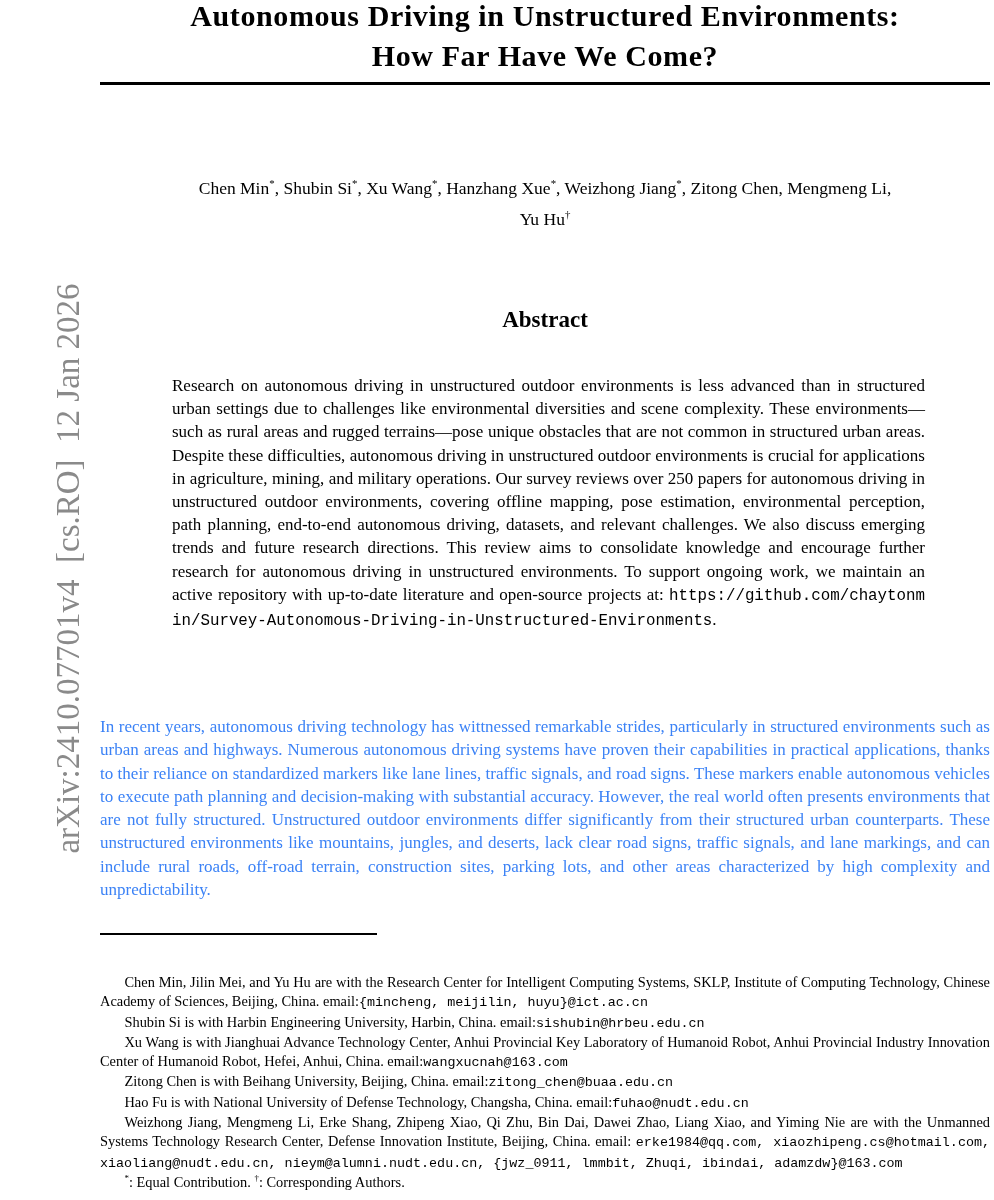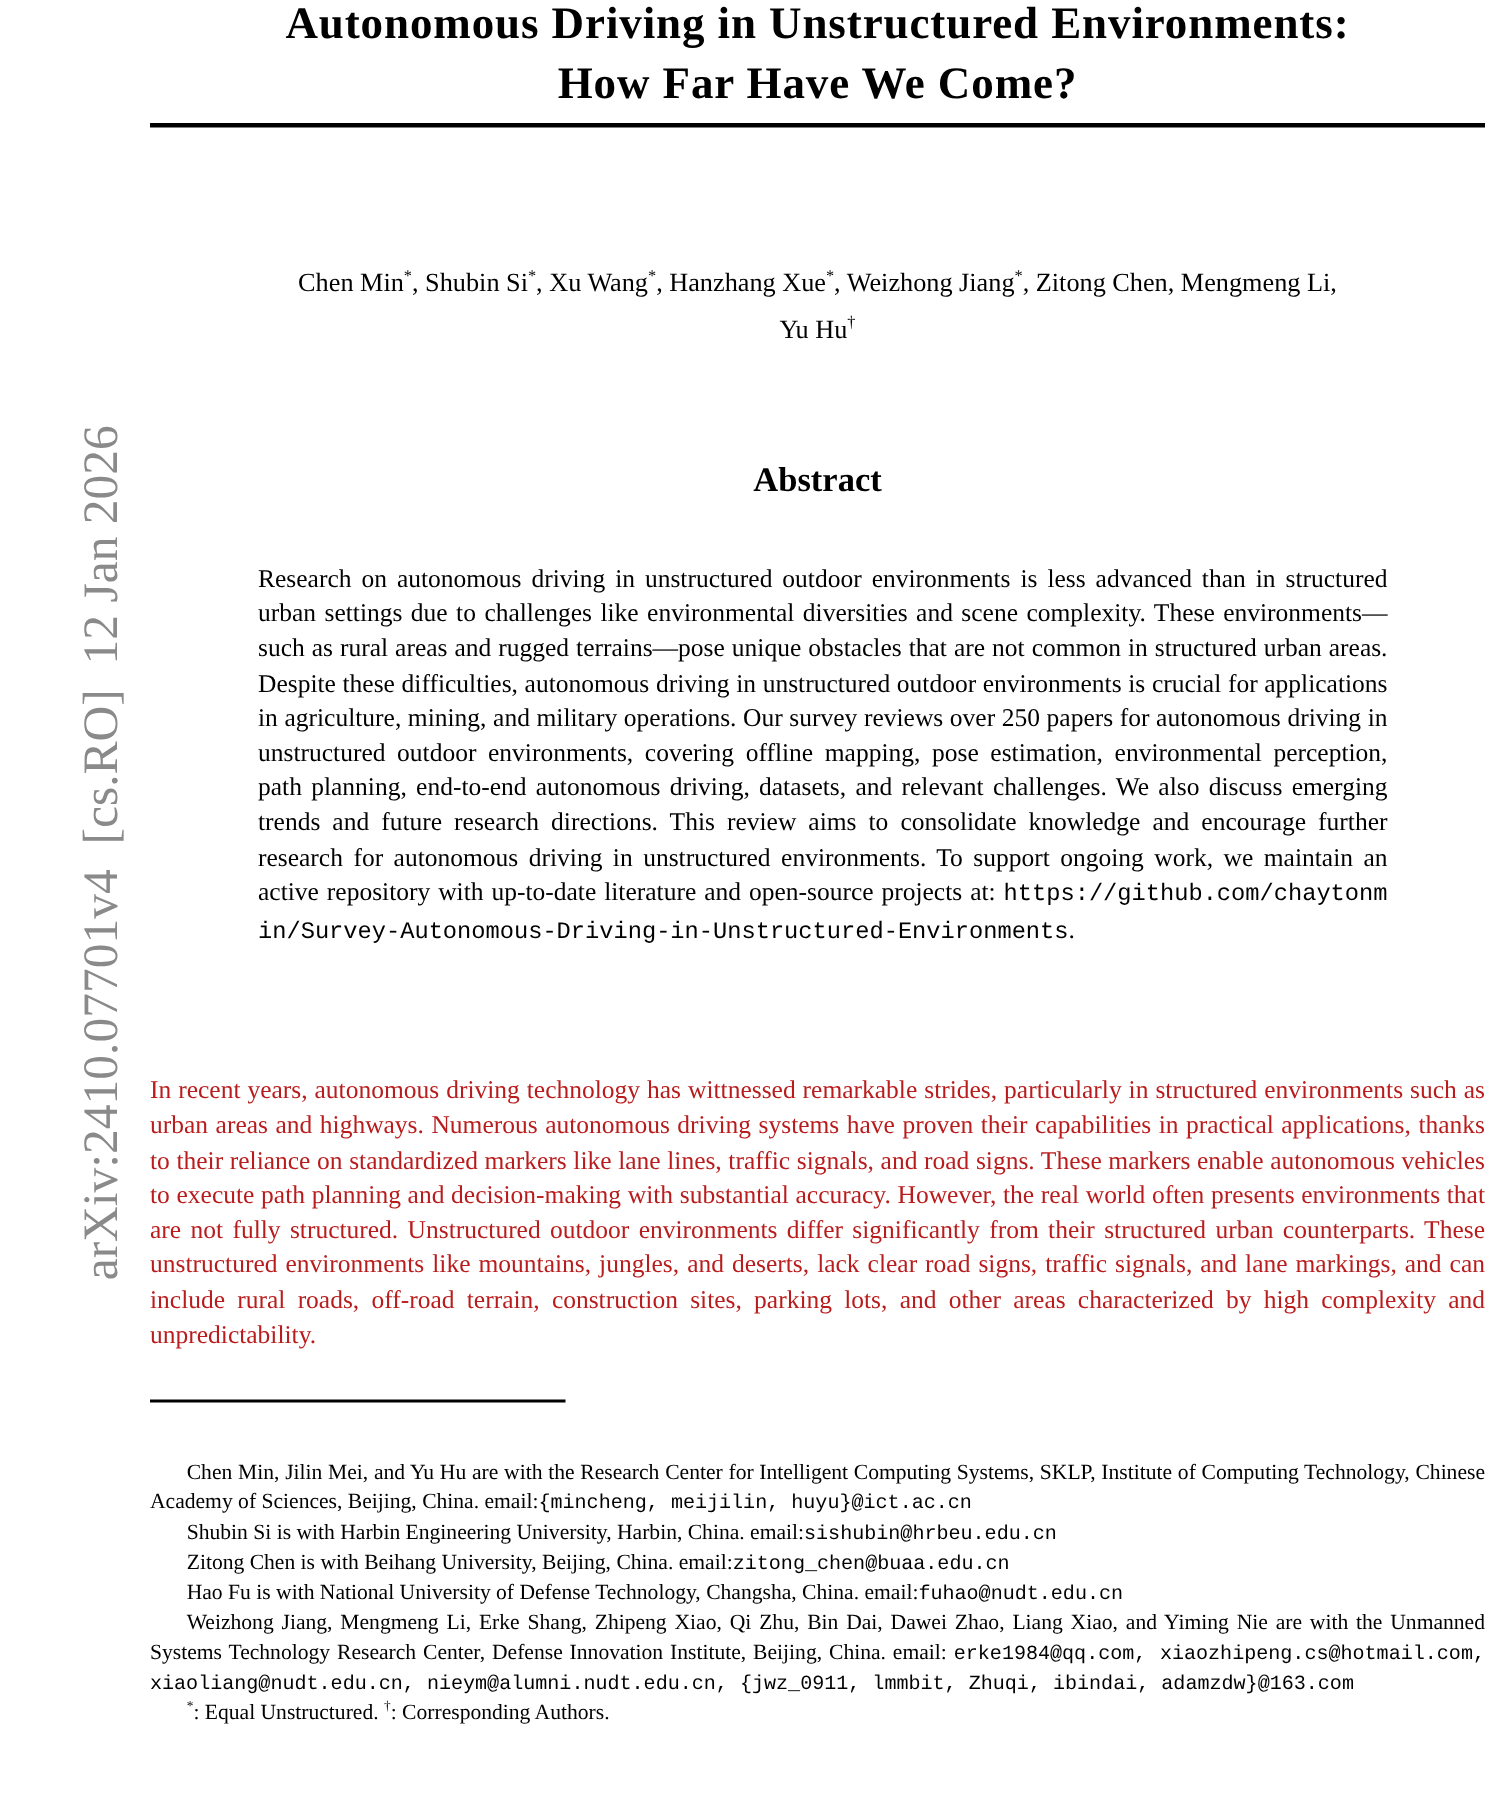--- a/index.html
+++ b/index.html
@@ -63,21 +63,21 @@
     font-size:17px;
     line-height:23.2px;
     color:#000;
   }
   .intro {
     position:absolute;
     left:100px; top:715px; width:890px;
     text-align:justify;
     font-size:17px;
     line-height:23.3px;
-    color:#b91c1c;
+    color:#3b82f6;
   }
   .fn-rule {
     position:absolute;
     left:100px; top:933px; width:277px; height:1.6px;
     background:#000;
   }
   .footnotes {
     position:absolute;
     left:100px; top:938px; width:890px;
     text-align:justify;
@@ -119,19 +119,20 @@
 
   <div class="abstract-body"><span>Research on autonomous driving in unstructured outdoor environments is less advanced than in structured urban settings due to challenges like environmental diversities and scene complexity. These environments—such as rural areas and rugged terrains—pose unique obstacles that are not common in structured urban areas. Despite these difficulties, autonomous driving in unstructured outdoor environments is crucial for applications in agriculture, mining, and military operations. Our survey reviews over 250 papers for autonomous driving in unstructured outdoor environments, covering offline mapping, pose estimation, environmental perception, path planning, end-to-end autonomous driving, datasets, and relevant challenges. We also discuss emerging trends and future research directions. This review aims to consolidate knowledge and encourage further research for autonomous driving in unstructured environments. To support ongoing work, we maintain an active repository with up-to-date literature and open-source projects at: </span><span class="mono">https://github.com/chaytonmin/Survey-Autonomous-Driving-in-Unstructured-Environments</span><span>.</span></div>
 
   <div class="intro">In recent years, autonomous driving technology has wittnessed remarkable strides, particularly in structured environments such as urban areas and highways. Numerous autonomous driving systems have proven their capabilities in practical applications, thanks to their reliance on standardized markers like lane lines, traffic signals, and road signs. These markers enable autonomous vehicles to execute path planning and decision-making with substantial accuracy. However, the real world often presents environments that are not fully structured. Unstructured outdoor environments differ significantly from their structured urban counterparts. These unstructured environments like mountains, jungles, and deserts, lack clear road signs, traffic signals, and lane markings, and can include rural roads, off-road terrain, construction sites, parking lots, and other areas characterized by high complexity and unpredictability.</div>
 
   <div class="fn-rule"></div>
 
   <div class="footnotes">
     <div class="footnote"><span>Chen Min, Jilin Mei, and Yu Hu are with the Research Center for Intelligent Computing Systems, SKLP, Institute of Computing Technology, Chinese Academy of Sciences, Beijing, China. email:</span><span class="mono">{mincheng, meijilin, huyu}@ict.ac.cn</span></div>
     <div class="footnote"><span>Shubin Si is with Harbin Engineering University, Harbin, China. email:</span><span class="mono">sishubin@hrbeu.edu.cn</span></div>
+    <div class="footnote"><span>Xu Wang is with Jianghuai Advance Technology Center, Anhui Provincial Key Laboratory of Humanoid Robot, Anhui Provincial Industry Innovation Center of Humanoid Robot, Hefei, Anhui, China. email:</span><span class="mono">wangxucnah@163.com</span></div>
     <div class="footnote"><span>Zitong Chen is with Beihang University, Beijing, China. email:</span><span class="mono">zitong_chen@buaa.edu.cn</span></div>
     <div class="footnote"><span>Hao Fu is with National University of Defense Technology, Changsha, China. email:</span><span class="mono">fuhao@nudt.edu.cn</span></div>
     <div class="footnote"><span>Weizhong Jiang, Mengmeng Li, Erke Shang, Zhipeng Xiao, Qi Zhu, Bin Dai, Dawei Zhao, Liang Xiao, and Yiming Nie are with the Unmanned Systems Technology Research Center, Defense Innovation Institute, Beijing, China. email: </span><span class="mono">erke1984@qq.com, xiaozhipeng.cs@hotmail.com, xiaoliang@nudt.edu.cn, nieym@alumni.nudt.edu.cn, {jwz_0911, lmmbit, Zhuqi, ibindai, adamzdw}@163.com</span></div>
-    <div class="footnote"><sup>*</sup><span>: Equal Unstructured. </span><sup>†</sup><span>: Corresponding Authors.</span></div>
+    <div class="footnote"><sup>*</sup><span>: Equal Contribution. </span><sup>†</sup><span>: Corresponding Authors.</span></div>
   </div>
 
 </div>
 
 </body></html>

